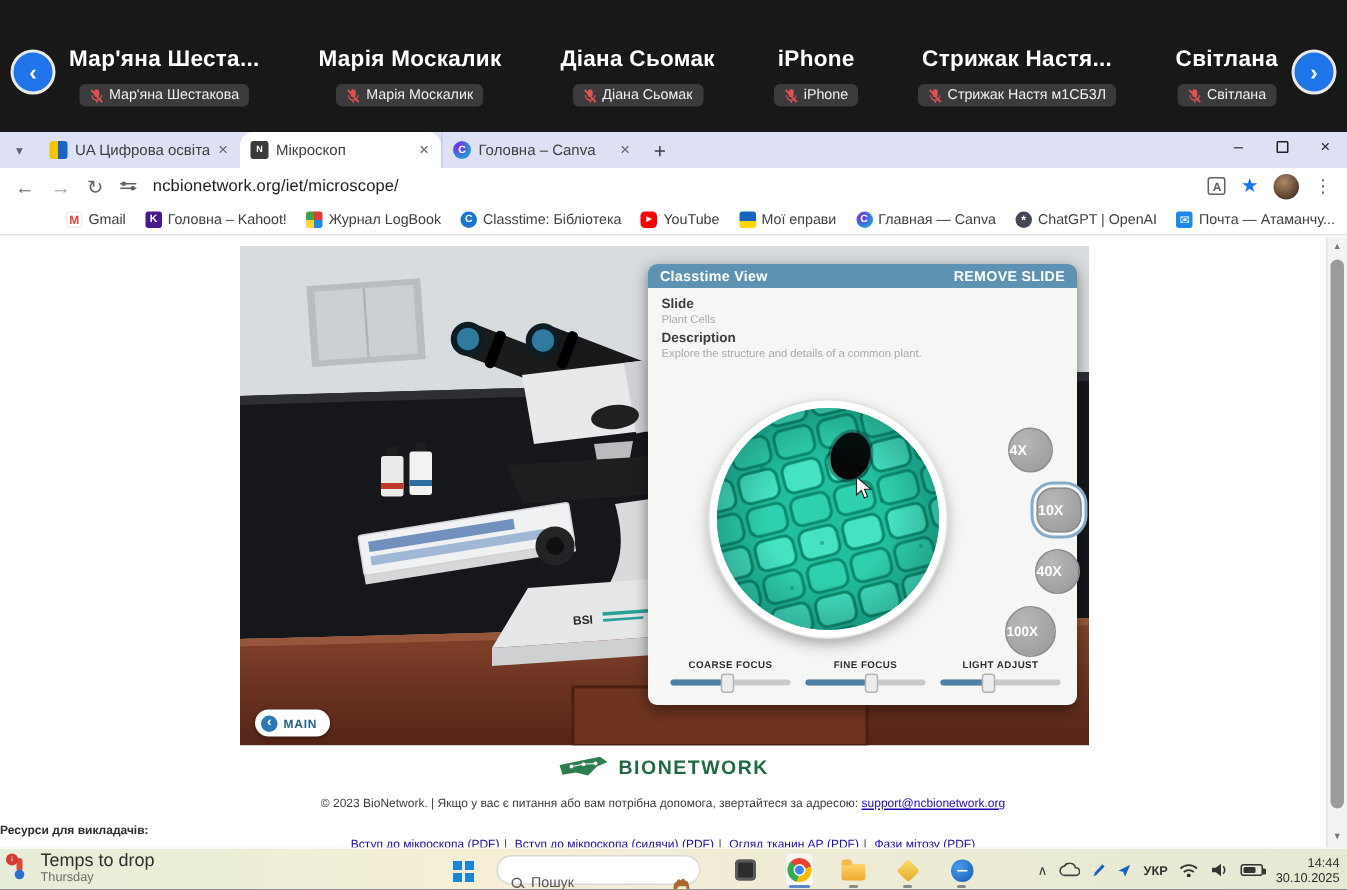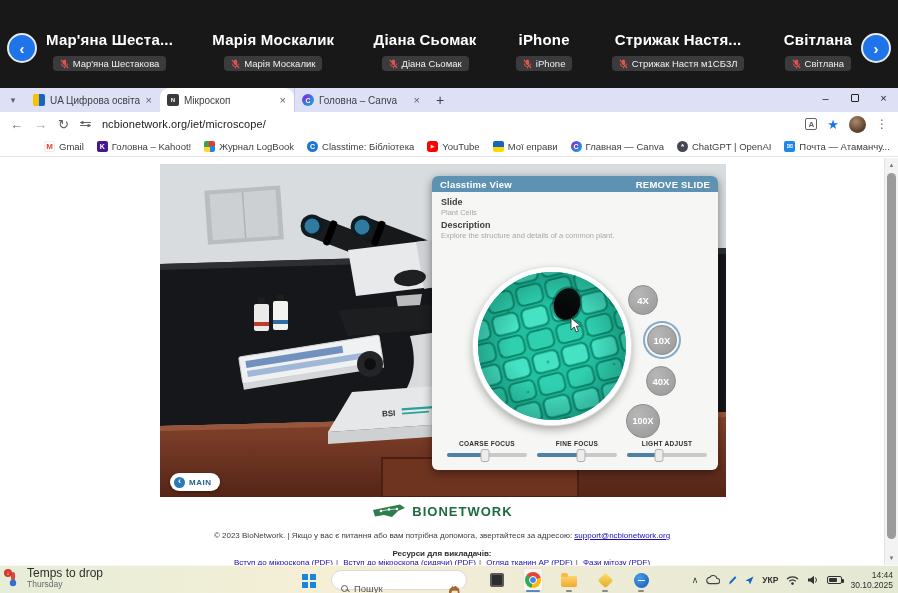--- a/index.html
+++ b/index.html
@@ -66,43 +66,43 @@
 .scene{position:absolute;inset:0;}
 
 
 .panel{position:absolute;left:272px;top:12px;width:286px;height:294px;background:#f6f6f4;border-radius:6px;box-shadow:0 3px 10px rgba(0,0,0,.45);}
 .phead{height:16px;background:#5e92b3;border-radius:6px 6px 0 0;display:flex;align-items:center;justify-content:space-between;padding:0 8px;color:#fff;font-size:9.5px;font-weight:bold;letter-spacing:.2px;}
 .premove{cursor:pointer;}
 .pbody{padding:5px 9px 0;}
 .plabel{font-size:9px;font-weight:bold;color:#3d3d3d;line-height:11px;}
 .pvalue{font-size:7.5px;color:#a8a8a8;line-height:9px;margin-bottom:3px;}
 .viewport{position:absolute;left:41px;top:91px;width:158px;height:158px;border:5px solid #fff;border-radius:50%;box-shadow:0 0 0 1px #e2e2e2,0 4px 10px rgba(0,0,0,.35);overflow:hidden;background:#22bfa0;}
-.mag{position:absolute;border-radius:50%;background:radial-gradient(circle at 35% 30%,#b7b7b7,#989898);border:1px solid #8d8d8d;color:#fff;font-weight:bold;font-size:9.5px;display:flex;align-items:center;justify-content:center;cursor:pointer;font-family:inherit;}
+.mag{position:absolute;border-radius:50%;background:radial-gradient(circle at 35% 30%,#b7b7b7,#989898);border:1px solid #8d8d8d;color:#fff;font-weight:bold;font-size:9.5px;display:flex;align-items:center;cursor:pointer;font-family:inherit;margin-left:44px;}
 .mag.m4{left:196px;top:109px;width:30px;height:30px;}
 .mag.m10{left:215px;top:149px;width:30px;height:30px;}
 .mag.m40{left:214px;top:190px;width:30px;height:30px;}
 .mag.m100{left:194px;top:228px;width:34px;height:34px;font-size:9px;}
-.mag.selected{box-shadow:0 0 0 2px #f6f6f4,0 0 0 4px #84abc9;}
+.mag.selected{box-shadow:0 0 0 2px #f6f6f4,0 0 0 4px #84abc9;border-radius:11px;}
 .slider{position:absolute;top:264px;width:80px;}
 .slider.s1{left:15px;}.slider.s2{left:105px;}.slider.s3{left:195px;}
 .slabel{font-size:6.5px;font-weight:bold;color:#2f2f2f;text-align:center;letter-spacing:.3px;margin-bottom:6px;white-space:nowrap;}
 .strack{position:relative;height:4px;background:#c9c9c9;border-radius:2px;}
 .fill{position:absolute;left:0;top:0;bottom:0;background:#4d80a6;border-radius:2px;}
 .thumb{position:absolute;top:-4.5px;width:9px;height:13px;background:#ececec;border:1px solid #b2b2b2;border-radius:2.5px;transform:translateX(-50%);}
 .mainbtn{position:absolute;left:10px;top:309px;height:18px;background:#fff;border:none;border-radius:9px;display:flex;align-items:center;gap:4px;padding:0 9px 0 4px;box-shadow:0 1px 3px rgba(0,0,0,.4);cursor:pointer;font-family:inherit;}
 .mainarrow{width:11px;height:11px;border-radius:50%;background:#2d79b5;color:#fff;font-size:9px;font-weight:bold;display:flex;align-items:center;justify-content:center;line-height:1;}
 .mainarrow::before{content:"‹";margin-top:-1px;}
 .mainbtn span.mlabel{font-size:8px;font-weight:bold;color:#24618e;letter-spacing:.5px;}
 
 
 .f-logo{position:absolute;top:345px;left:0;right:14px;display:flex;justify-content:center;align-items:center;gap:5px;}
 .brand{font-size:13px;font-weight:bold;color:#1e6b3f;letter-spacing:1px;text-transform:uppercase;}
 .f-copy{position:absolute;top:373px;left:0;right:14px;text-align:center;font-size:8px;color:#3c3c3c;}
 .f-copy a,.f-links a{color:#1a0dab;text-decoration:underline;}
-.f-restitle{position:absolute;top:391px;left:0;right:14px;text-align:center;font-size:8px;font-weight:bold;color:#2c2c2c;}
+.f-restitle{position:absolute;top:391px;left:0;right:14px;font-size:8px;font-weight:bold;color:#2c2c2c;}
 .f-links{position:absolute;top:400px;left:0;right:14px;text-align:center;font-size:8px;color:#444;}
 .f-links .sep{margin:0 3px;color:#444;text-decoration:none;}
 
 
 .sbar{position:absolute;right:0;top:0;width:14px;height:407px;background:#f3f3f3;border-left:1px solid #e2e2e2;}
 .sarrow{position:absolute;left:0;width:100%;height:12px;display:flex;align-items:center;justify-content:center;font-size:6px;color:#777;}
 .sarrow.up{top:1px;}.sarrow.down{bottom:1px;}
 .sthumb{position:absolute;left:2px;right:2px;top:15px;height:366px;background:#9b9b9b;border-radius:5px;}
 
 

